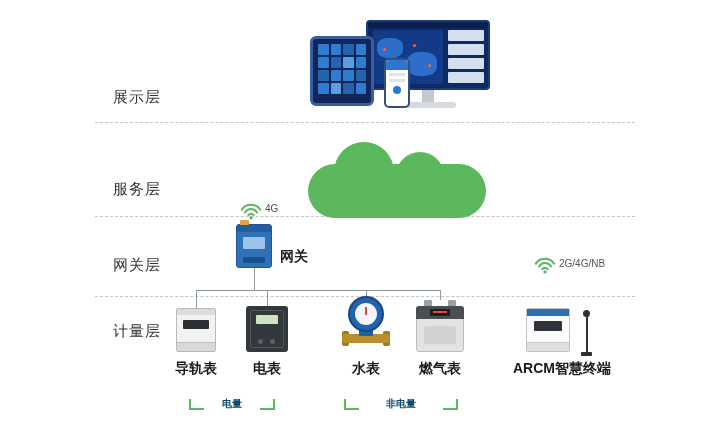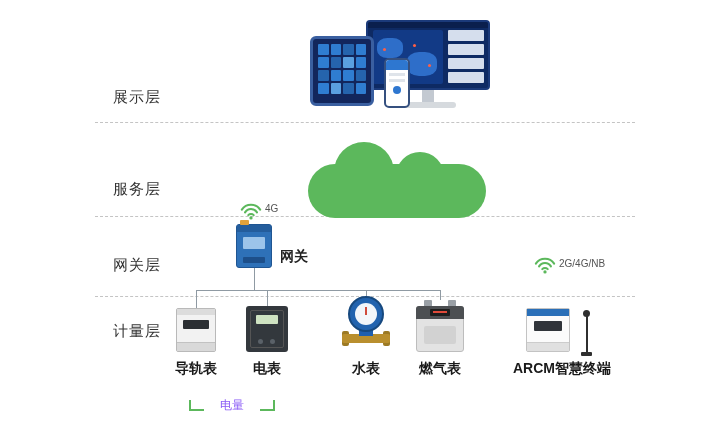--- a/index.html
+++ b/index.html
@@ -95,21 +95,21 @@
   .ant-base{position:absolute;left:581px;top:352px;width:11px;height:4px;background:#2f2f2f;border-radius:1px;}
 
   
   .meter-label{position:absolute;top:360px;font-size:14px;font-weight:600;color:#1a1a1a;text-align:center;}
 
   
   .group{position:absolute;top:397px;display:flex;align-items:center;justify-content:space-between;}
   .bk{width:13px;height:9px;border-bottom:2px solid #5cb85c;}
   .bk-l{border-left:2px solid #5cb85c;}
   .bk-r{border-right:2px solid #5cb85c;}
-  .grp-label{font-size:12px;font-weight:400;color:#8b5cf6;}
+  .grp-label{font-size:10px;font-weight:700;color:#0c4a6e;}
 </style>
 </head>
 <body>
 
 <div class="canvas">
 
   <div class="sep" style="top:122px;"></div>
   <div class="sep" style="top:216px;"></div>
   <div class="sep" style="top:296px;"></div>
 
@@ -250,14 +250,19 @@
   <div class="meter-label" style="left:239px;width:56px;">电表</div>
   <div class="meter-label" style="left:338px;width:56px;">水表</div>
   <div class="meter-label" style="left:407px;width:66px;">燃气表</div>
   <div class="meter-label" style="left:510px;width:104px;">ARCM智慧终端</div>
 
   <div class="group" style="left:189px;width:86px;">
     <span class="bk bk-l"></span>
     <span class="grp-label">电量</span>
     <span class="bk bk-r"></span>
   </div>
+  <div class="group" style="left:344px;width:114px;">
+    <span class="bk bk-l"></span>
+    <span class="grp-label">非电量</span>
+    <span class="bk bk-r"></span>
+  </div>
 
 </div>
 
 </body></html>

